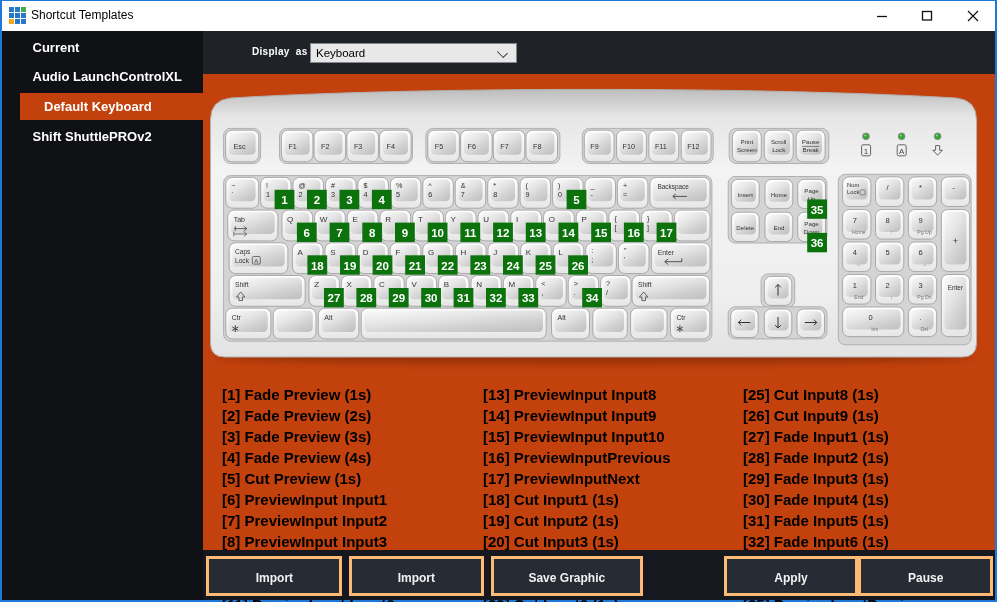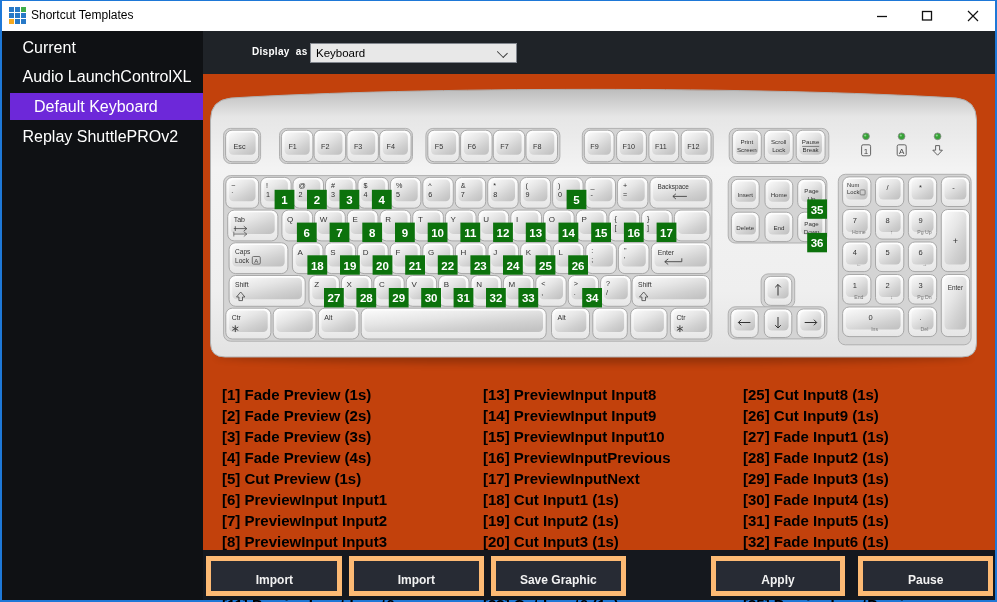--- a/index.html
+++ b/index.html
@@ -2,33 +2,33 @@
 <html><head><meta charset="utf-8"><style>
 * { margin:0; padding:0; box-sizing:border-box; }
 body { width:997px; height:602px; font-family:"Liberation Sans", sans-serif; position:relative; background:#fff; overflow:hidden; }
 #win { position:absolute; inset:0; border:2px solid #1e78d7; border-top-width:1px; }
 #titlebar { position:absolute; left:0; top:0; right:0; height:30px; background:#fff;padding-left:45px; }
 #icon { position:absolute; left:7px; top:6px; width:17px; height:17px; }
 #icon div { position:absolute; width:5px; height:5px; }
 #title { position:absolute; left:29px; top:7px; font-size:12px; color:#000; }
 .wbtn { position:absolute; top:0; width:45px; height:30px; }
 #sidebar { position:absolute; left:0; top:30px; width:201px; bottom:0; background:#0f1114; }
-.sbitem { position:absolute; left:8px; width:100%; height:27px; color:#fff; font-weight:normal; font-size:16px; line-height:27px; padding-left:12.5px; }
-.sbsel { background:#6d28d9;padding-left:24px; }
+.sbitem { position:absolute; left:18px; width:100%; height:27px; color:#fff; font-weight:bold; font-size:13px; line-height:27px; padding-left:12.5px; }
+.sbsel { background:#c2410c;padding-left:24px; }
 #header { position:absolute; left:201px; top:30px; right:0; height:43px; background:#1f2328; }
 #dlabel { position:absolute; left:21px; top:14.5px; color:#fff; font-weight:bold; font-size:10px; letter-spacing:0.3px;padding-left:28px; }
 #dd { position:absolute; left:107px; top:11.5px; width:207px; height:20.5px; background:#e8e8e8; border:1px solid #82878f;text-align:center; }
 #dd span { position:absolute; left:5px; top:3px; font-size:11.5px; color:#000; }
 #ddchev { position:absolute; right:7px; top:7px; width:11px; height:6px; }
 #ddchev::before { content:""; position:absolute; left:0; top:-2.5px; width:7.8px; height:7.8px; border-right:1.4px solid #3c3c3c; border-bottom:1.4px solid #3c3c3c; transform:rotate(45deg) scale(1,0.72); }
 #content { position:absolute; left:201px; top:73px; right:0; height:476px; background:#c2410c; }
 #kbsvg { position:absolute; left:0; top:0; }
 .col { position:absolute; top:309.5px; font-size:15px; font-weight:bold; color:#000; line-height:21px; white-space:nowrap; }
 #footer { position:absolute; left:201px; right:0; top:549px; bottom:0; background:#15181e; }
-.fbtn { position:absolute; top:5.5px; height:40.5px; background:#272b34; border:5px solid #fdba74; color:#f2f2f2; font-weight:bold; font-size:12px; text-align:center; line-height:38px; }
+.fbtn { position:absolute; top:5.5px; height:40.5px; background:#272b34; border:3px solid #fdba74; color:#f2f2f2; font-weight:bold; font-size:12px; text-align:center; line-height:38px; }
 </style></head>
 <body>
 <div id="win">
  <div id="titlebar">
   <div id="icon">
    <div style="left:0;top:0;background:#2779c7"></div>
         <div style="left:6px;top:0;background:#2779c7"></div>
         <div style="left:12px;top:0;background:#3fae49"></div>
    <div style="left:0;top:6px;background:#2779c7"></div>
         <div style="left:6px;top:6px;background:#2779c7"></div>
@@ -45,21 +45,21 @@
         <rect x="18.5" y="10.5" width="9" height="8.5" fill="none" stroke="#111" stroke-width="1.3"></rect>
       </svg>
   <svg class="wbtn" style="left:948px" width="45" height="30">
         <path d="M18,10 L28,20 M28,10 L18,20" stroke="#111" stroke-width="1.2"></path>
       </svg>
  </div>
  <div id="sidebar">
   <div class="sbitem" style="top:2.5px">Current</div>
   <div class="sbitem" style="top:32.2px">Audio LaunchControlXL</div>
   <div class="sbitem sbsel" style="top:61.9px">Default Keyboard</div>
-  <div class="sbitem" style="top:91.6px">Replay ShuttlePROv2</div>
+  <div class="sbitem" style="top:91.6px">Shift ShuttlePROv2</div>
  </div>
  <div id="header">
   <div id="dlabel">Display&nbsp; as</div>
   <div id="dd">
         <span>Keyboard</span>
         <div id="ddchev"></div>
       </div>
  </div>
  <div id="content">
   <svg id="kbsvg" width="793" height="476" viewBox="203 73 793 476" font-family="Liberation Sans, sans-serif">
@@ -545,16 +545,16 @@
 <rect x="807.2" y="231.9" width="19.8" height="19.4" fill="#0c720c"></rect>
 <text x="817.1" y="246.2" font-size="11.5" fill="#fff" font-weight="bold" text-anchor="middle">36</text>
   </svg>
 <div class="col" style="left:19px">[1] Fade Preview (1s)<br>[2] Fade Preview (2s)<br>[3] Fade Preview (3s)<br>[4] Fade Preview (4s)<br>[5] Cut Preview (1s)<br>[6] PreviewInput Input1<br>[7] PreviewInput Input2<br>[8] PreviewInput Input3<br>[9] PreviewInput Input4<br>[10] PreviewInput Input5<br>[11] PreviewInput Input6<br>[12] PreviewInput Input7</div>
 <div class="col" style="left:280px">[13] PreviewInput Input8<br>[14] PreviewInput Input9<br>[15] PreviewInput Input10<br>[16] PreviewInputPrevious<br>[17] PreviewInputNext<br>[18] Cut Input1 (1s)<br>[19] Cut Input2 (1s)<br>[20] Cut Input3 (1s)<br>[21] Cut Input4 (1s)<br>[22] Cut Input5 (1s)<br>[23] Cut Input6 (1s)<br>[24] Cut Input7 (1s)</div>
 <div class="col" style="left:540px">[25] Cut Input8 (1s)<br>[26] Cut Input9 (1s)<br>[27] Fade Input1 (1s)<br>[28] Fade Input2 (1s)<br>[29] Fade Input3 (1s)<br>[30] Fade Input4 (1s)<br>[31] Fade Input5 (1s)<br>[32] Fade Input6 (1s)<br>[33] Fade Input7 (1s)<br>[34] Fade Preview (0.5s)<br>[35] PreviewInputPrevious<br>[36] PreviewInputNext</div>
  </div>
  <div id="footer">
   <div class="fbtn" style="left:3.4px;width:136px">Import</div>
   <div class="fbtn" style="left:145.6px;width:135.5px">Import</div>
-  <div class="fbtn" style="left:287.8px;width:135px">Save Graphic</div>
-  <div class="fbtn" style="left:508px;width:134px">Apply</div>
+  <div class="fbtn" style="left:287.8px;width:152px">Save Graphic</div>
+  <div class="fbtn" style="left:521px;width:134px">Apply</div>
   <div class="fbtn" style="left:654.8px;width:135.7px">Pause</div>
  </div>
 </div>
 </body></html>

